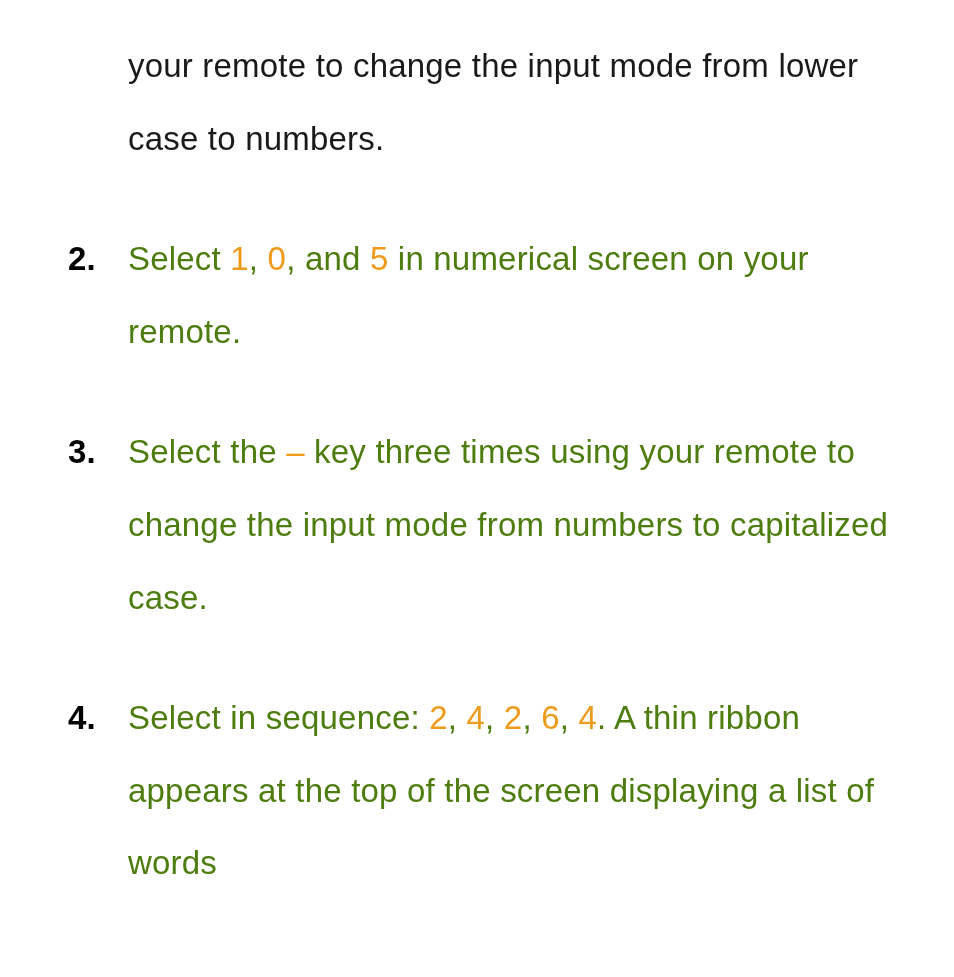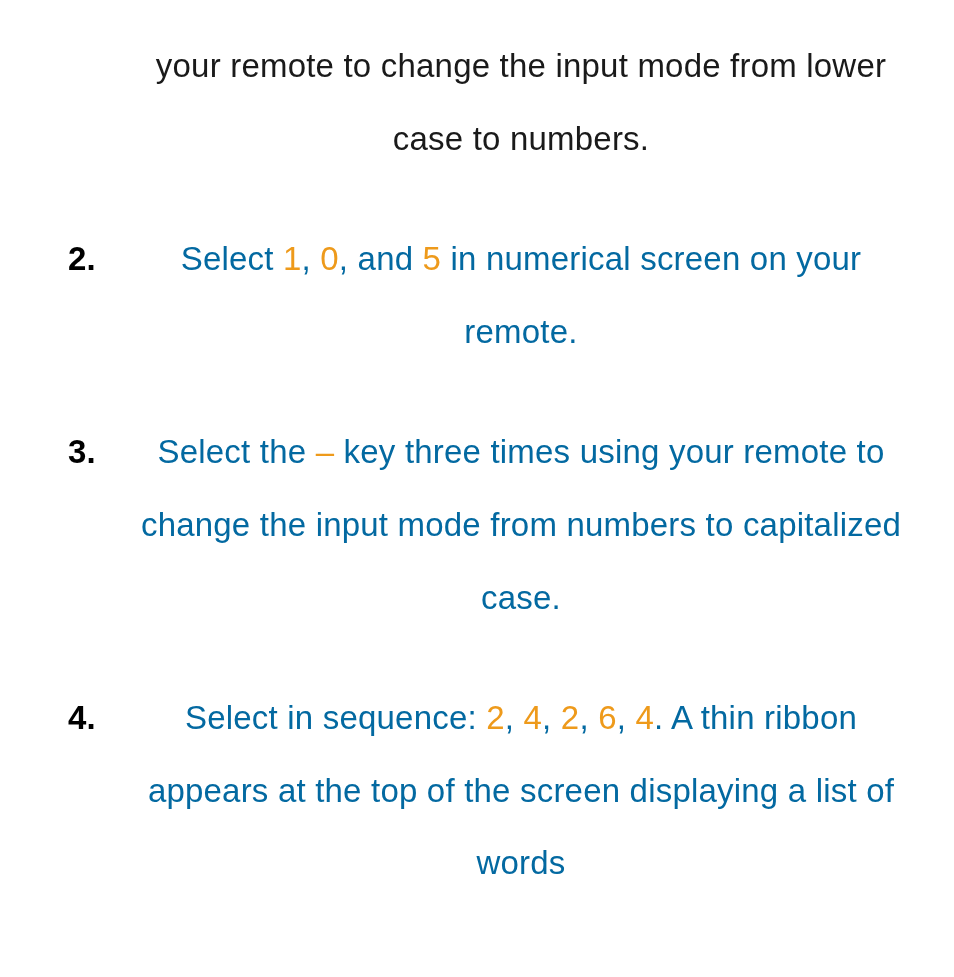--- a/index.html
+++ b/index.html
@@ -11,40 +11,39 @@
     font-family: Tahoma, "Segoe UI", Arial, sans-serif;
     color: #1a1a1a;
     overflow: hidden;
   }
   .page {
     box-sizing: border-box;
     padding: 30px 40px 0 68px;
     font-size: 33px;
     line-height: 2.2;
     letter-spacing: 0.2px;
-    text-align: center;
   }
   ol.steps {
     list-style: none;
     margin: 0;
     padding: 0;
   }
   ol.steps > li {
     position: relative;
     padding-left: 60px;
     margin-bottom: 48px;
   }
   ol.steps > li .num {
     position: absolute;
     left: 0;
     top: 0;
     font-weight: 700;
     color: #000;
   }
-  .frag-text  { color: #0369a1; }
+  .frag-text  { color: #4d7c0f; }
   .frag-num   { color: #ee9a1b; }
   .frag-dash  { color: #ee9a1b; }
   .continued  { padding-left: 60px; margin-bottom: 48px; }
 </style>
 </head>
 <body>
 
 <div class="page">
 
   <div class="continued">your remote to change the input mode from lower case to numbers.</div>

